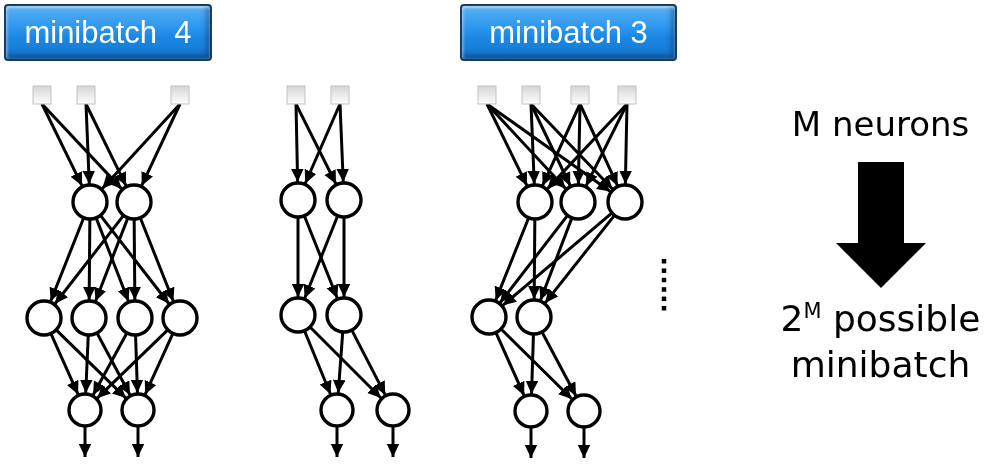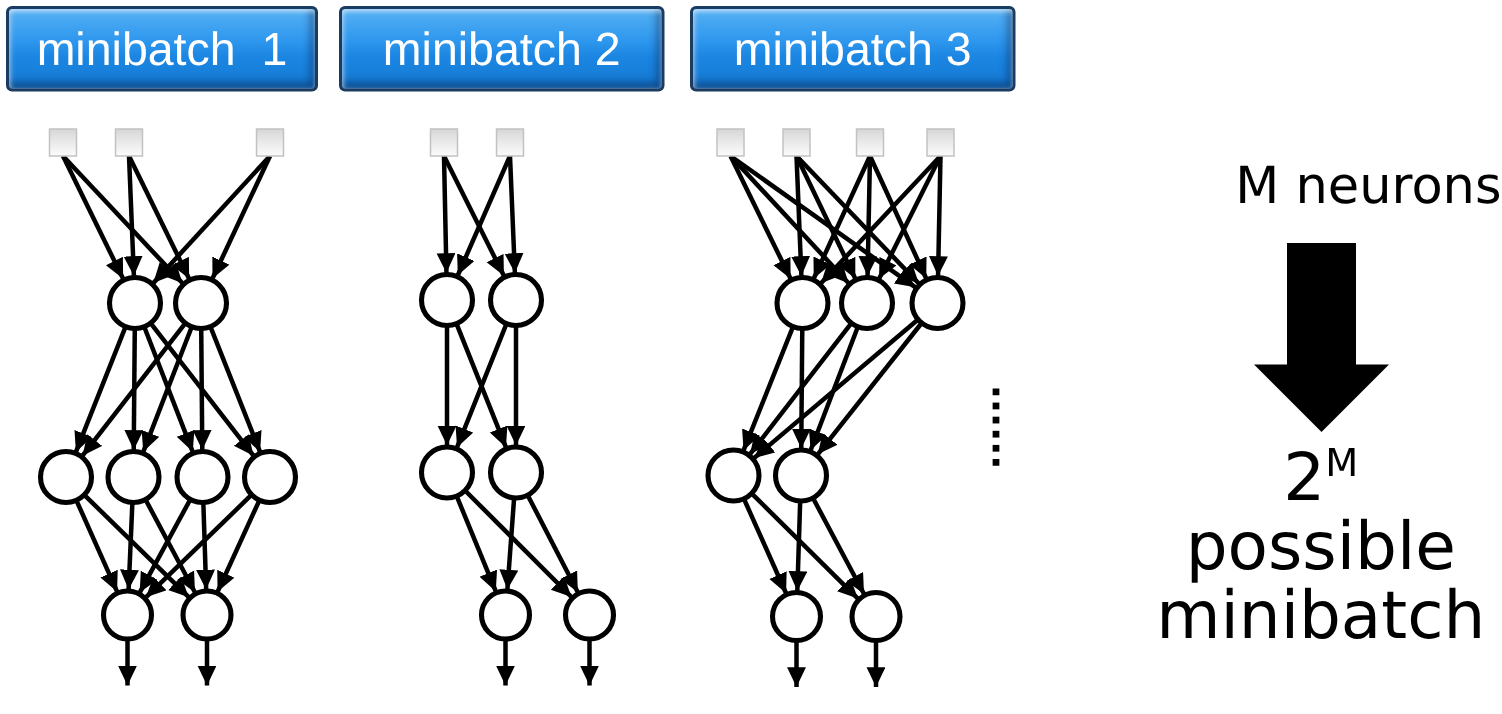--- a/index.html
+++ b/index.html
@@ -22,35 +22,32 @@
   .mb-1{left:4px;width:208px;}
   .mb-2{left:226px;width:217px;}
   .mb-3{left:460px;width:217px;}
   
   #diagram-svg{position:absolute;left:0;top:0;}
   
   .right-panel{
     position:absolute;left:760px;top:104px;width:241px;text-align:center;
     color:var(--ink,#000);font-family:"DejaVu Sans",sans-serif;
   }
-  .m-neurons{font-size:34px;text-align:right;}
+  .m-neurons{font-size:34px;}
   .big-arrow{margin:18px auto 0 auto;display:block;}
-  .result{font-size:44px;line-height:46px;margin-top:6px;}
+  .result{font-size:36px;line-height:46px;margin-top:6px;}
   .result sup{font-size:0.58em;vertical-align:super;line-height:0;}
 </style>
 </head>
 <body>
 
 <div class="canvas">
 
   <div class="mb-button mb-1">
-    <span class="mb-label">minibatch  1</span>
-  </div>
-  <div class="mb-button mb-2">
-    <span class="mb-label">minibatch 2</span>
+    <span class="mb-label">minibatch  4</span>
   </div>
   <div class="mb-button mb-3">
     <span class="mb-label">minibatch 3</span>
   </div>
 
   <svg id="diagram-svg" width="1001" height="476" viewBox="0 0 1001 476">
       <defs>
         <marker id="ah" markerWidth="5" markerHeight="4.6" refX="4.4" refY="2.1" orient="auto">
           <path d="M0,0 L4.4,2.1 L0,4.2 Z" fill="#000000"></path>
         </marker>

